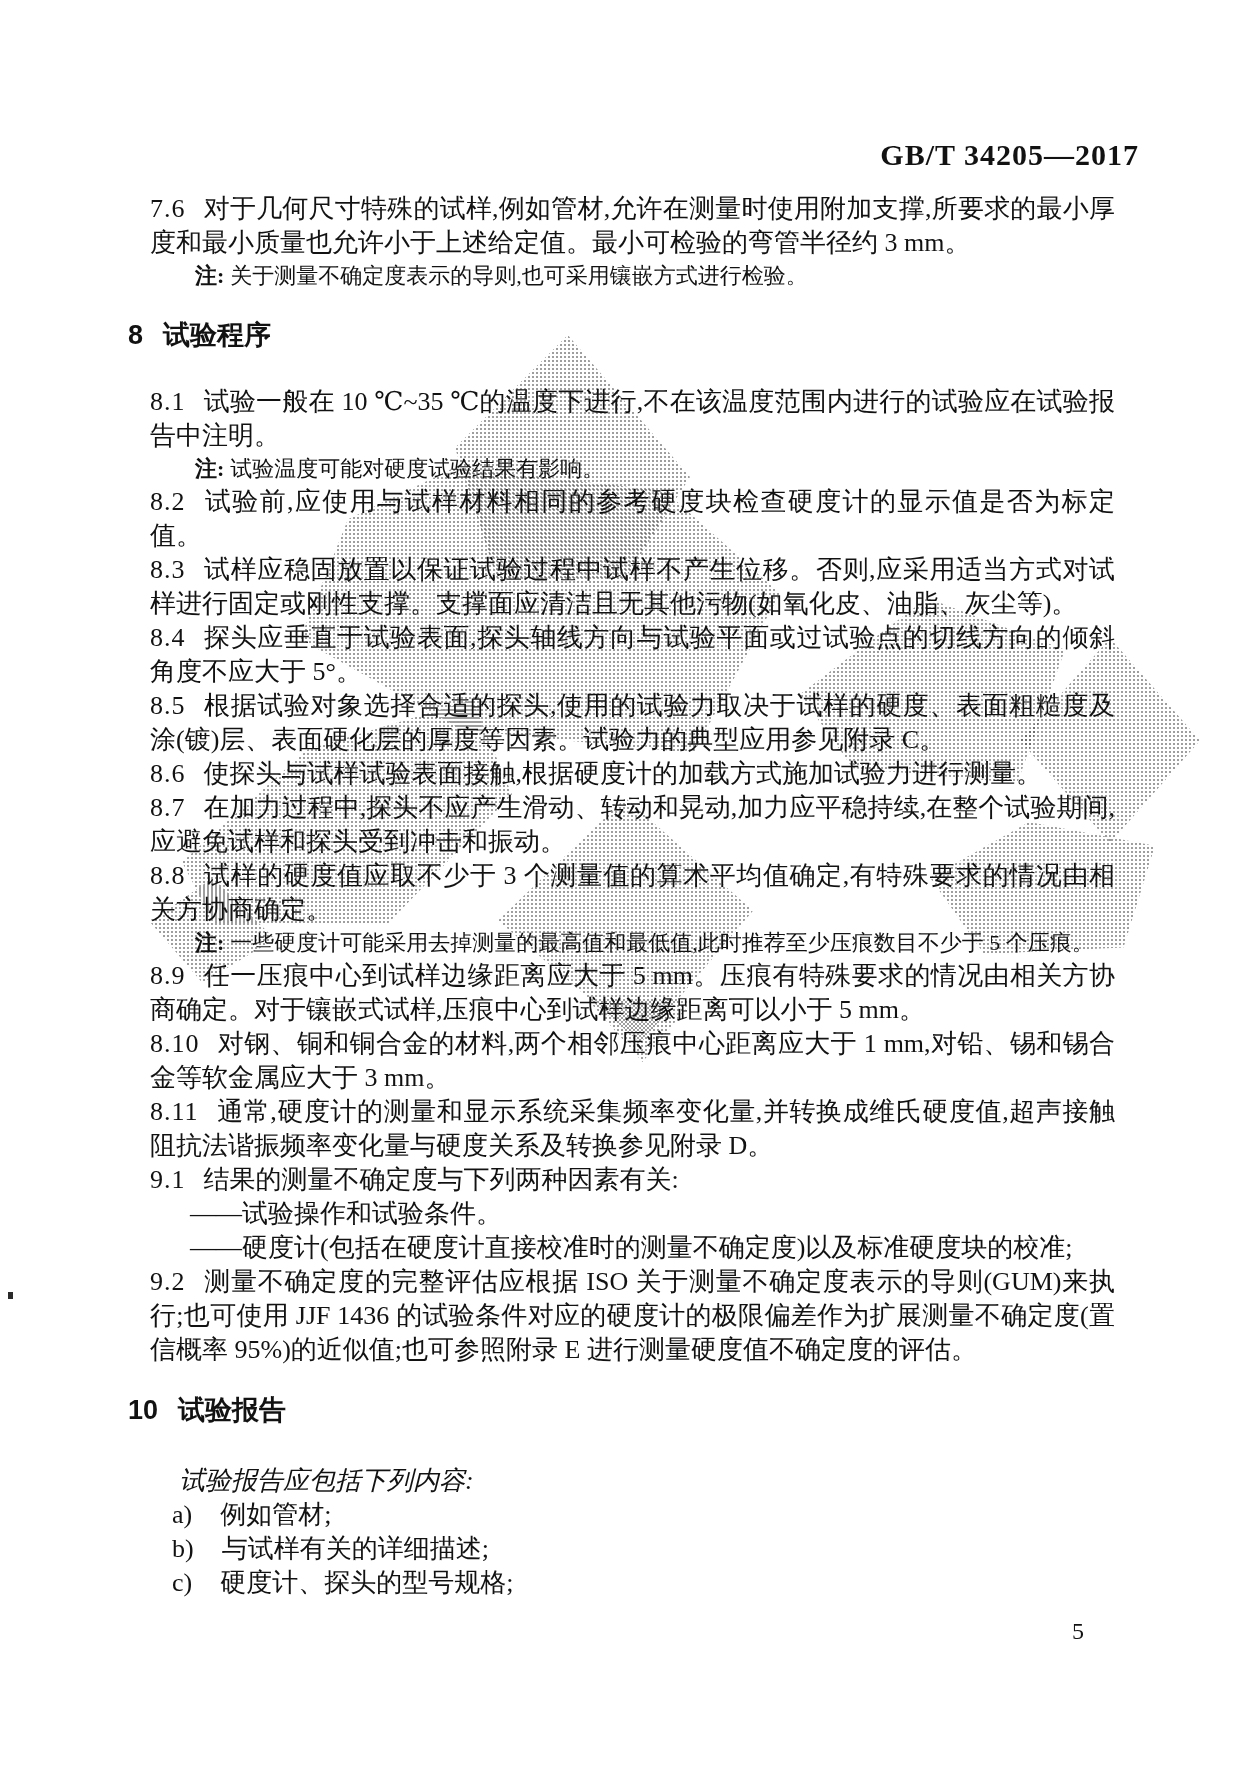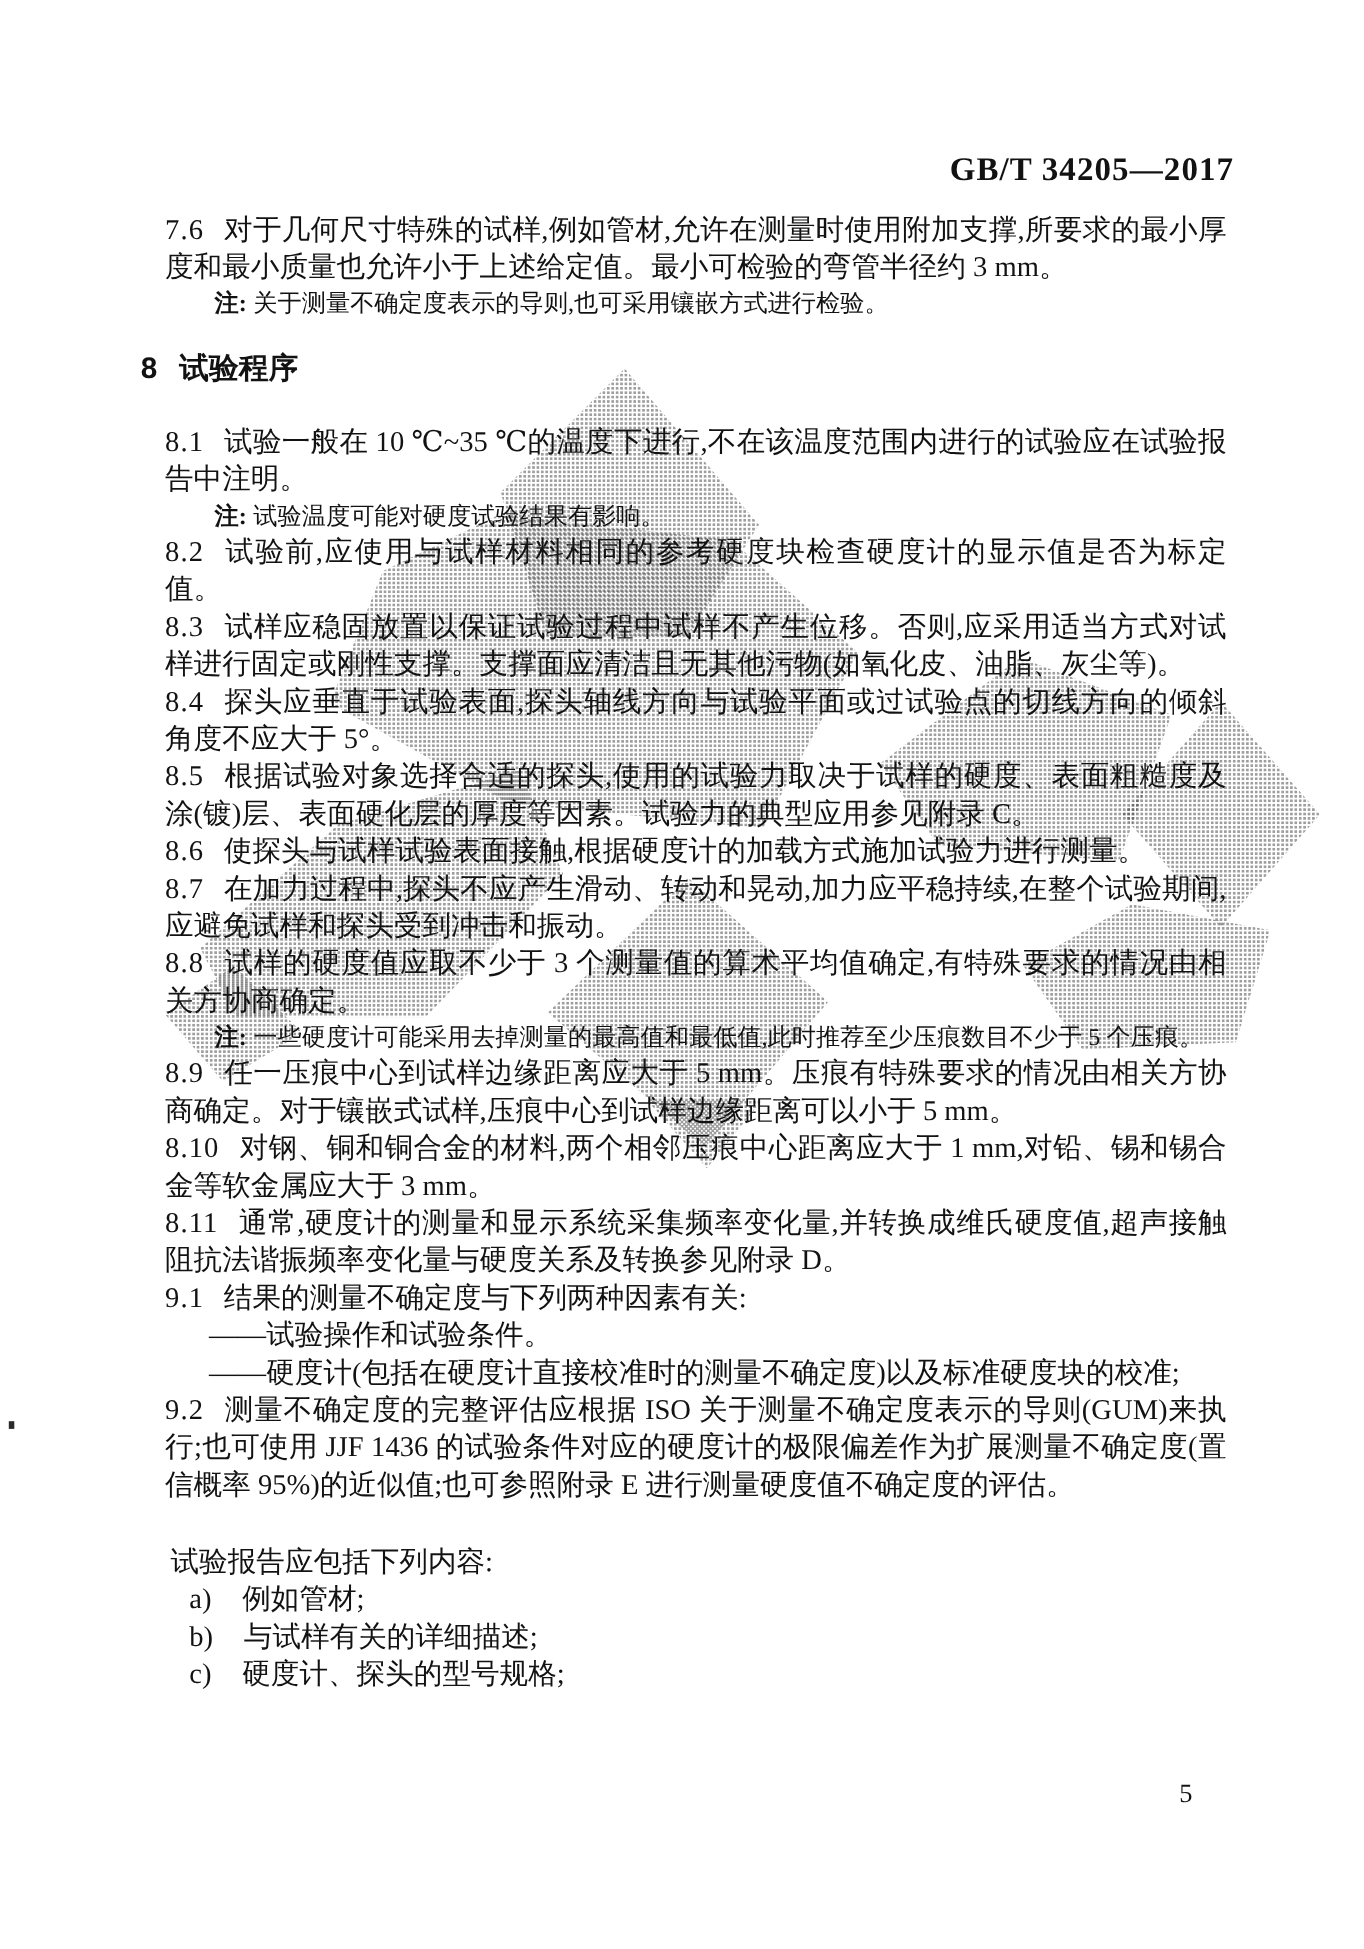--- a/index.html
+++ b/index.html
@@ -8,21 +8,21 @@
     width:1240px;height:1772px;
     margin:0 auto;
     background:#ffffff;
     overflow:hidden;
     font-family:"Liberation Serif","DejaVu Serif",serif;
     color:#121212;
   }
   
   .std-code{
     position:absolute;
-    top:138px;right:118px;
+    top:138px;right:101px;
     font-size:30px;font-weight:bold;
     letter-spacing:1px;
     font-family:"Liberation Serif","DejaVu Serif",serif;
   }
   
   .content{
     position:absolute;
     left:150px;top:192px;
     width:965px;
     font-size:26px;
@@ -45,21 +45,21 @@
   .sec-heading{
     margin:26px 0 32px -22px;
     font-family:Liberation Sans, sans-serif;
     font-weight:bold;
     font-size:27px;
     line-height:35px;
     text-align:left;
   }
   .sec-heading .num{margin-right:20px;}
   .dash-item{margin-left:40px;}
-  .report-intro{margin-top:36px;margin-left:5px;}
+  .report-intro{margin-top:36px;margin-left:29px;font-style:italic;}
   .report-item{margin-left:22px;}
   .report-item .marker{margin-right:28px;}
   
   .page-number{
     position:absolute;
     top:1618px;left:1072px;
     font-size:24px;
   }
   
   .watermark{position:absolute;inset:0;pointer-events:none;}
@@ -147,20 +147,21 @@
     <p class="clause"><span class="num">8.11</span><span>通常,硬度计的测量和显示系统采集频率变化量,并转换成维氏硬度值,超声接触阻抗法谐振频率变化量与硬度关系及转换参见附录 D。</span></p>
 
 
     <p class="clause"><span class="num">9.1</span><span>结果的测量不确定度与下列两种因素有关:</span></p>
 
     <p class="dash-item">——试验操作和试验条件。</p>
     <p class="dash-item">——硬度计(包括在硬度计直接校准时的测量不确定度)以及标准硬度块的校准;</p>
 
     <p class="clause"><span class="num">9.2</span><span>测量不确定度的完整评估应根据 ISO 关于测量不确定度表示的导则(GUM)来执行;也可使用 JJF 1436 的试验条件对应的硬度计的极限偏差作为扩展测量不确定度(置信概率 95%)的近似值;也可参照附录 E 进行测量硬度值不确定度的评估。</span></p>
 
+    <h2 class="sec-heading"><span class="num">10</span><span>试验报告</span></h2>
 
     <p class="report-intro">试验报告应包括下列内容:</p>
 
     <p class="report-item"><span class="marker">a)</span><span>例如管材;</span></p>
 
     <p class="report-item"><span class="marker">b)</span><span>与试样有关的详细描述;</span></p>
 
     <p class="report-item"><span class="marker">c)</span><span>硬度计、探头的型号规格;</span></p>
 
   </main>

